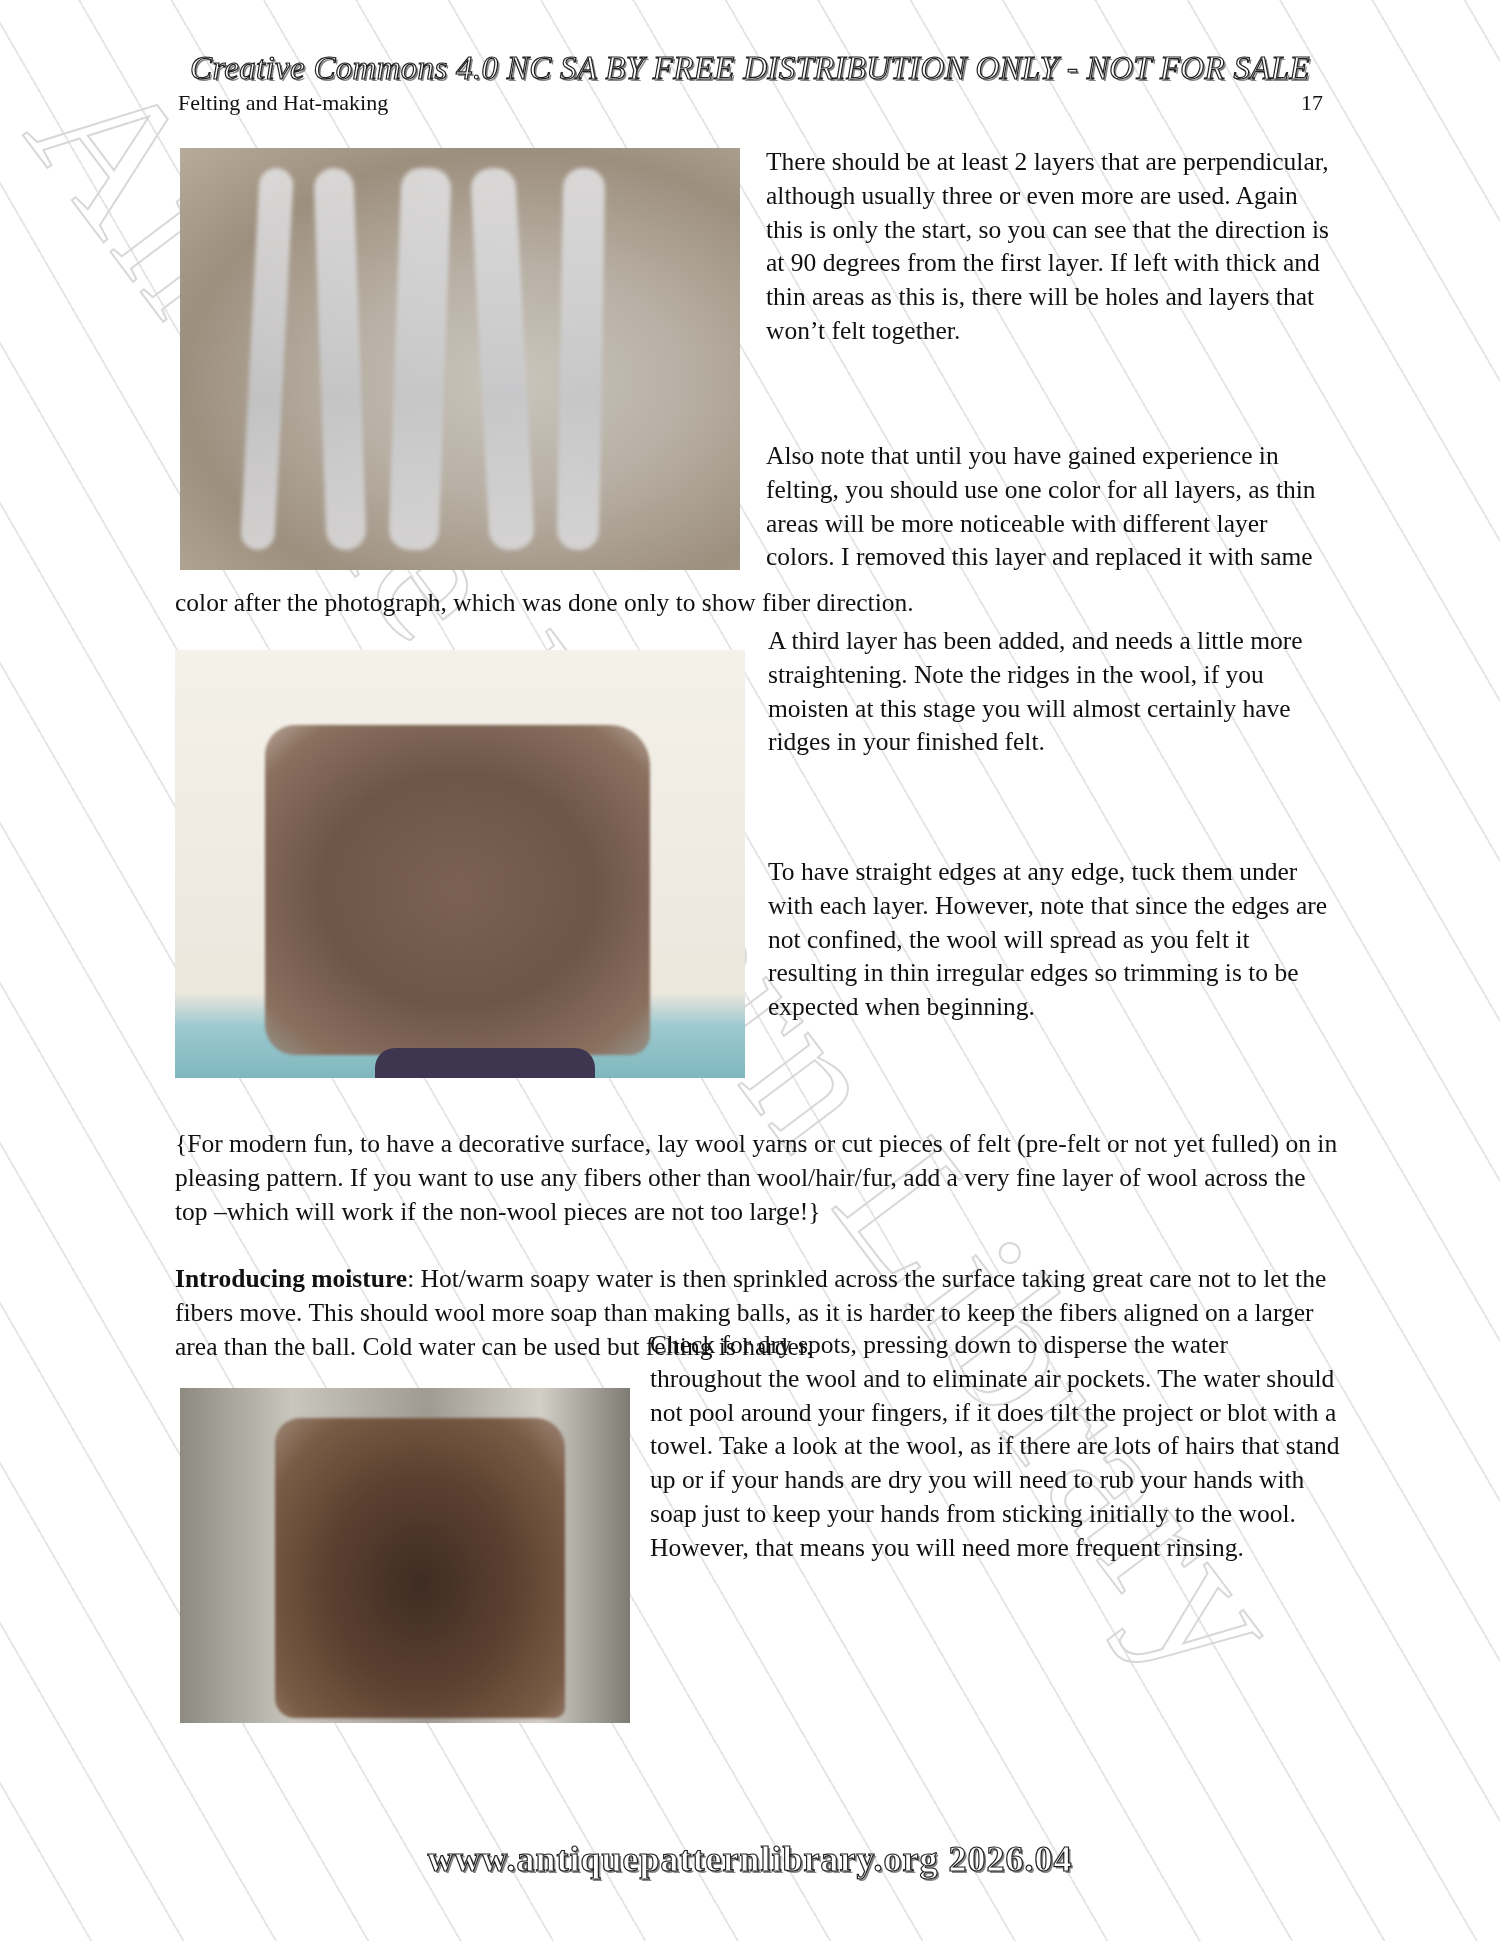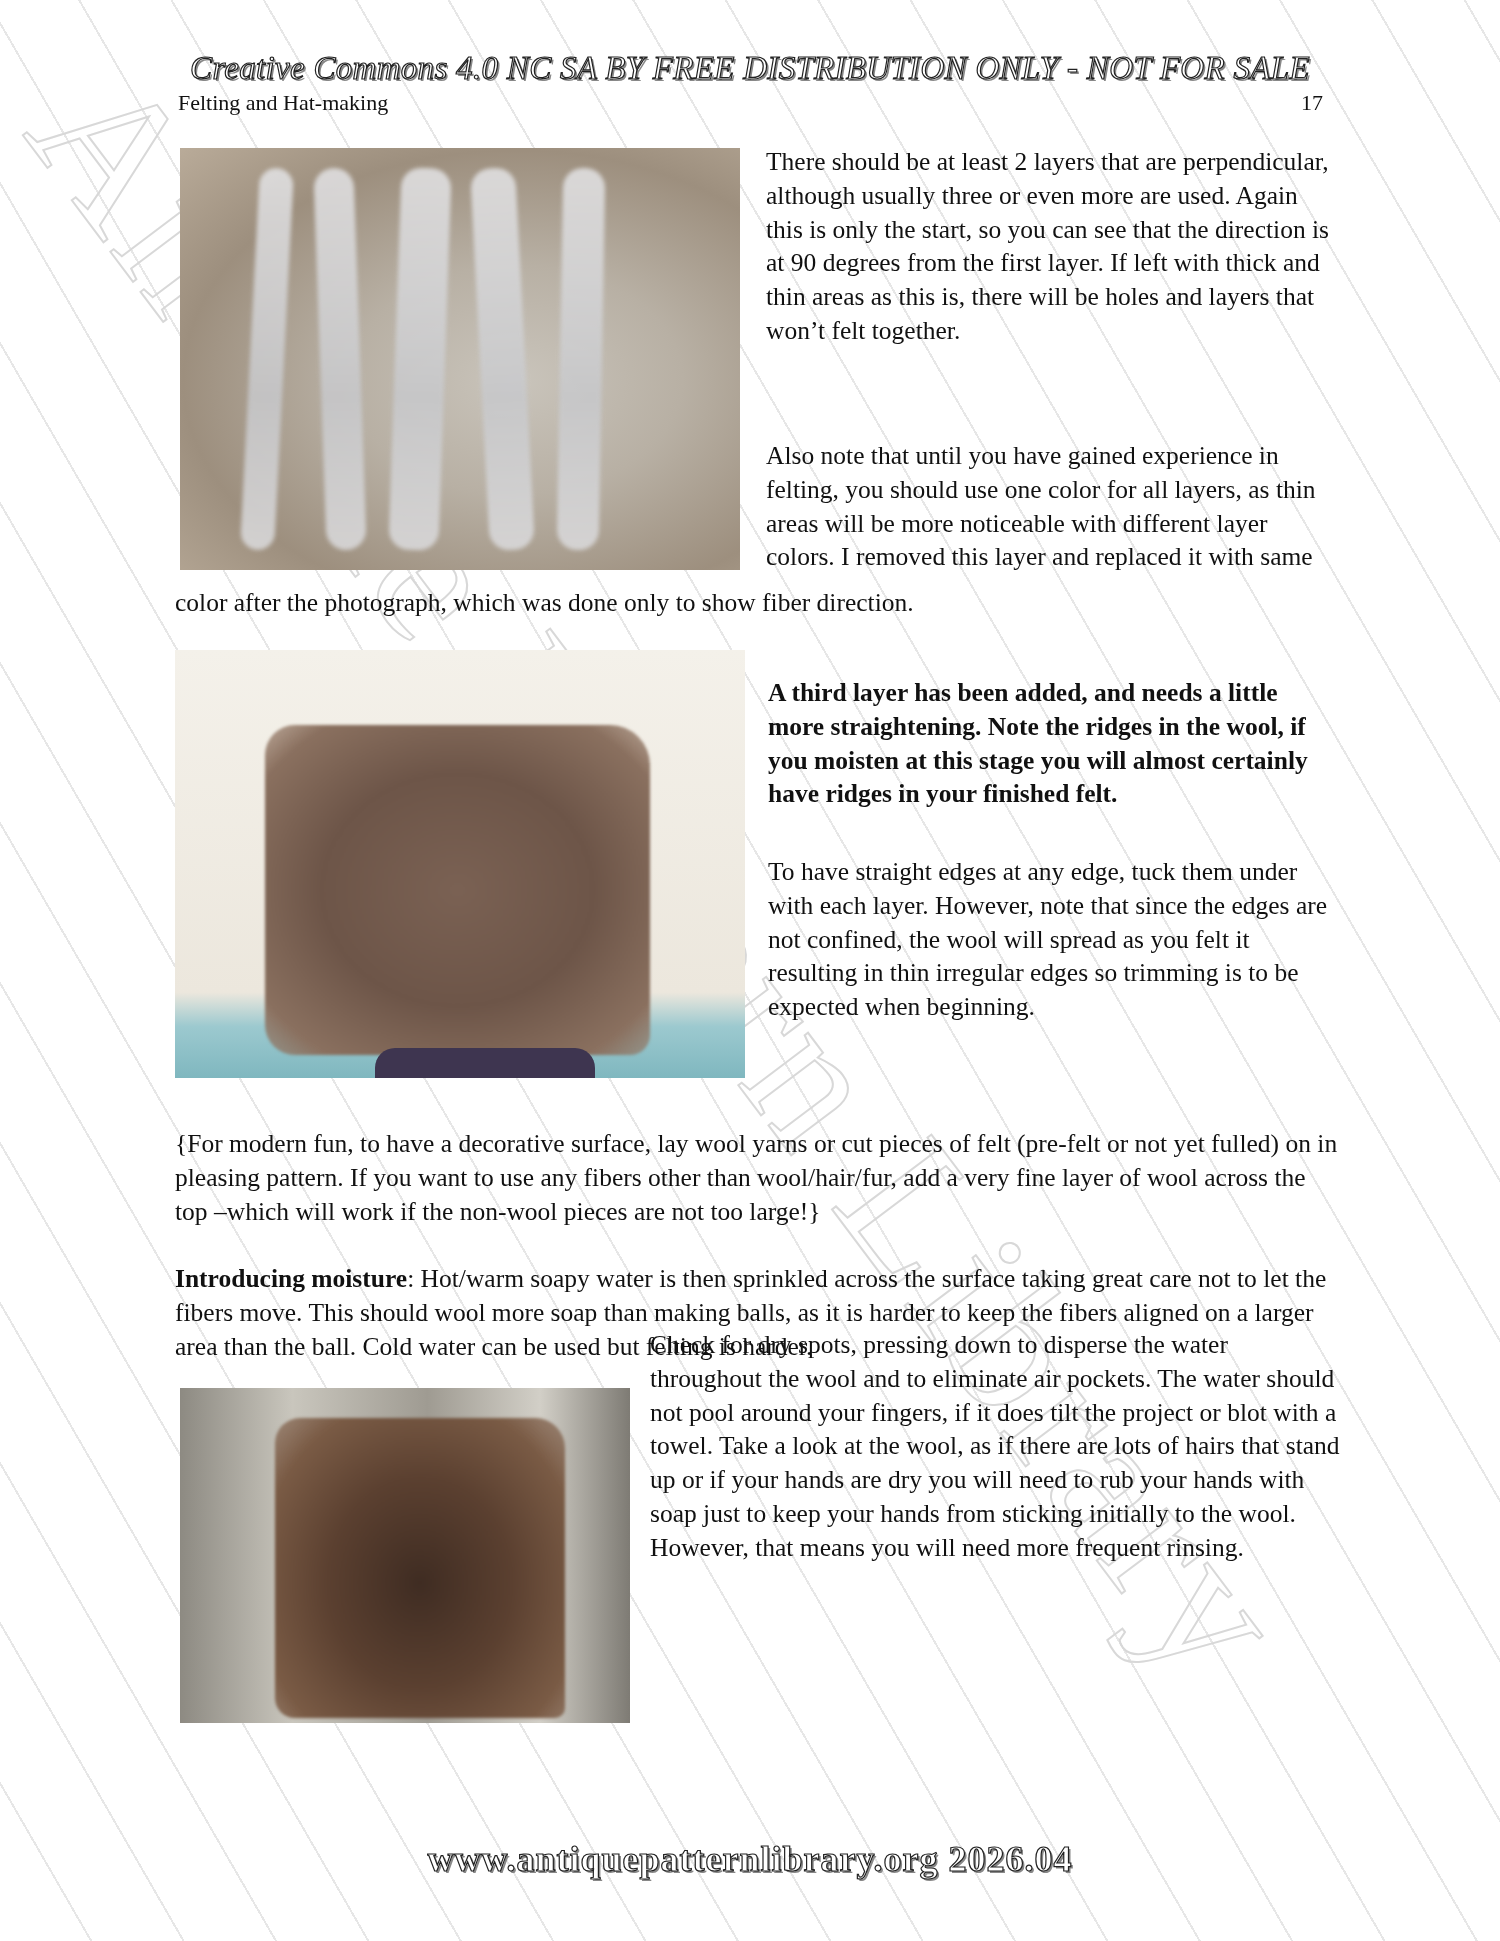--- a/index.html
+++ b/index.html
@@ -73,21 +73,21 @@
     background:radial-gradient(ellipse at 50% 55%, #3f2c22 0%, #5b4030 45%, #7a5b45 80%, rgba(140,110,90,0.7) 100%);
     filter:blur(1.5px);
   }
   .text-block {
     position:absolute; font-size:25.5px; line-height:33.8px;
   }
   .text-block p { margin:0; }
   .t1 { left:766px; top:145px; width:570px; }
   .t1b { left:766px; top:439px; width:570px; }
   .t1c { left:175px; top:586px; width:1160px; }
-  .t2 { left:768px; top:676px; width:570px;font-weight:bold; }
+  .t2 { left:768px; top:624px; width:570px; }
   .t2b { left:768px; top:855px; width:570px; }
   .t3 { left:175px; top:1127px; width:1165px; }
   .t4 { left:175px; top:1262px; width:1165px; }
   .t4 b { font-weight:bold; }
   .t5 { left:650px; top:1328px; width:690px; }
   .banner-bottom {
     position:absolute; top:1838px; left:0; width:1500px; text-align:center;
     font-family:"Liberation Serif", serif; font-weight:bold;
     font-size:36px; color:#fff;
     -webkit-text-stroke:1.2px #222;

